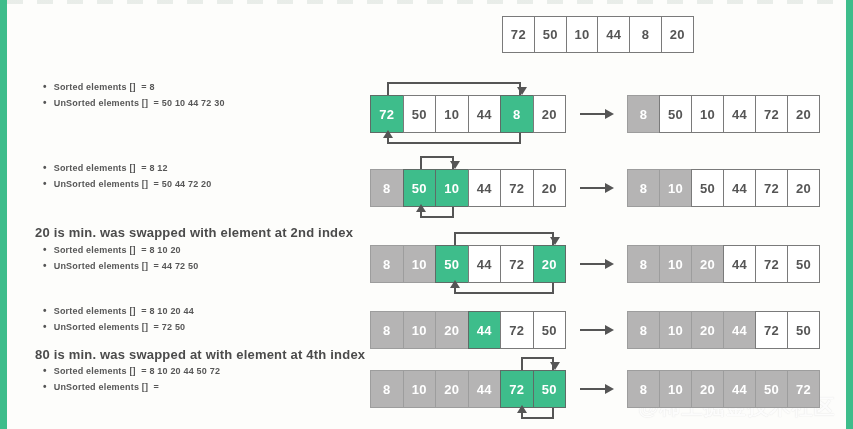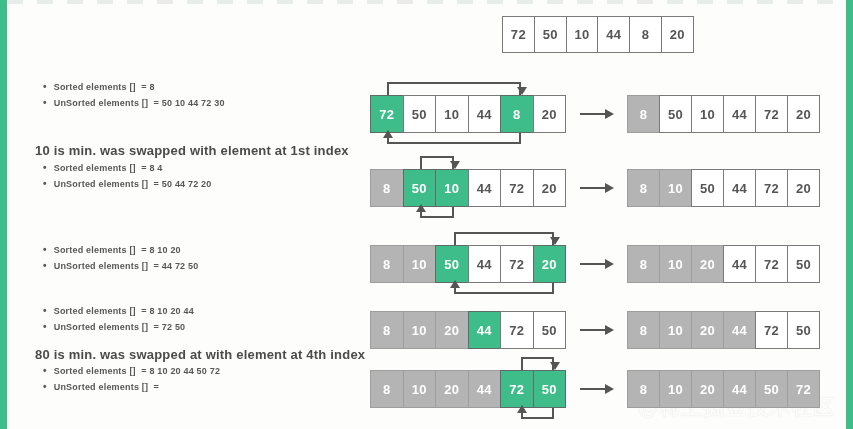--- a/index.html
+++ b/index.html
@@ -66,26 +66,26 @@
 <div id="stage">
   <div class="edge-bar left"></div>
   <div class="edge-bar right"></div>
   <div class="top-strip"></div>
 
   <ul class="step-bullets" style="top:82px">
     <li><span class="dot">•</span><span>Sorted elements []  = 8</span></li>
     <li><span class="dot">•</span><span>UnSorted elements []  = 50 10 44 72 30</span></li>
   </ul>
 
-  <div class="step-heading" style="top:143px">10 is min. was swapped with element at 1st index</div>
   <ul class="step-bullets" style="top:163px">
-    <li><span class="dot">•</span><span>Sorted elements []  = 8 4</span></li>
+    <li><span class="dot">•</span><span>Sorted elements []  = 8 12</span></li>
     <li><span class="dot">•</span><span>UnSorted elements []  = 50 44 72 20</span></li>
   </ul>
 
+  <div class="step-heading" style="top:225px">20 is min. was swapped with element at 2nd index</div>
   <ul class="step-bullets" style="top:245px">
     <li><span class="dot">•</span><span>Sorted elements []  = 8 10 20</span></li>
     <li><span class="dot">•</span><span>UnSorted elements []  = 44 72 50</span></li>
   </ul>
 
   <ul class="step-bullets" style="top:306px">
     <li><span class="dot">•</span><span>Sorted elements []  = 8 10 20 44</span></li>
     <li><span class="dot">•</span><span>UnSorted elements []  = 72 50</span></li>
   </ul>
 

